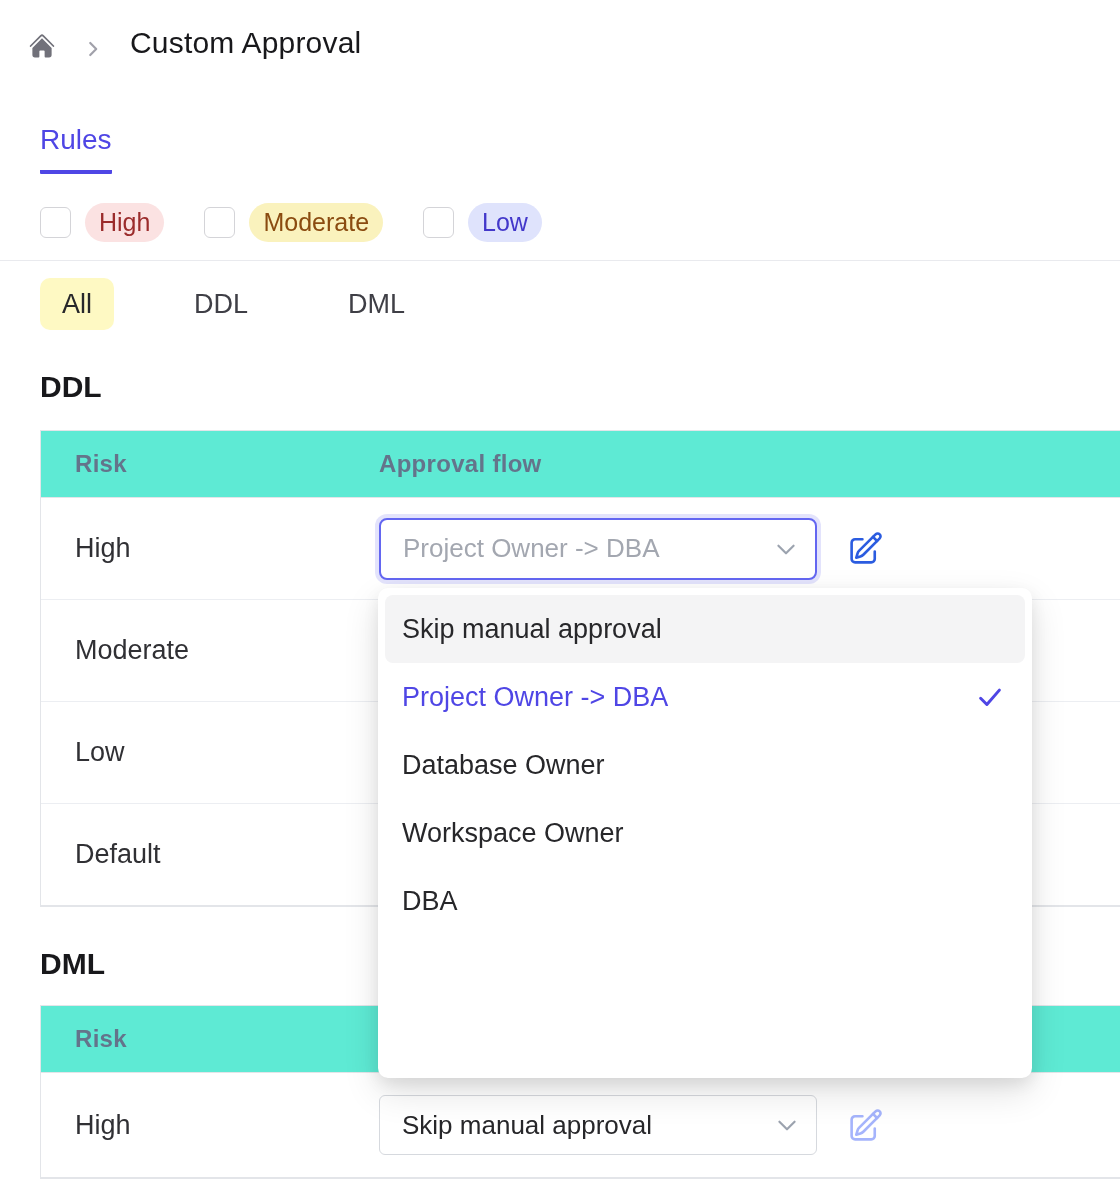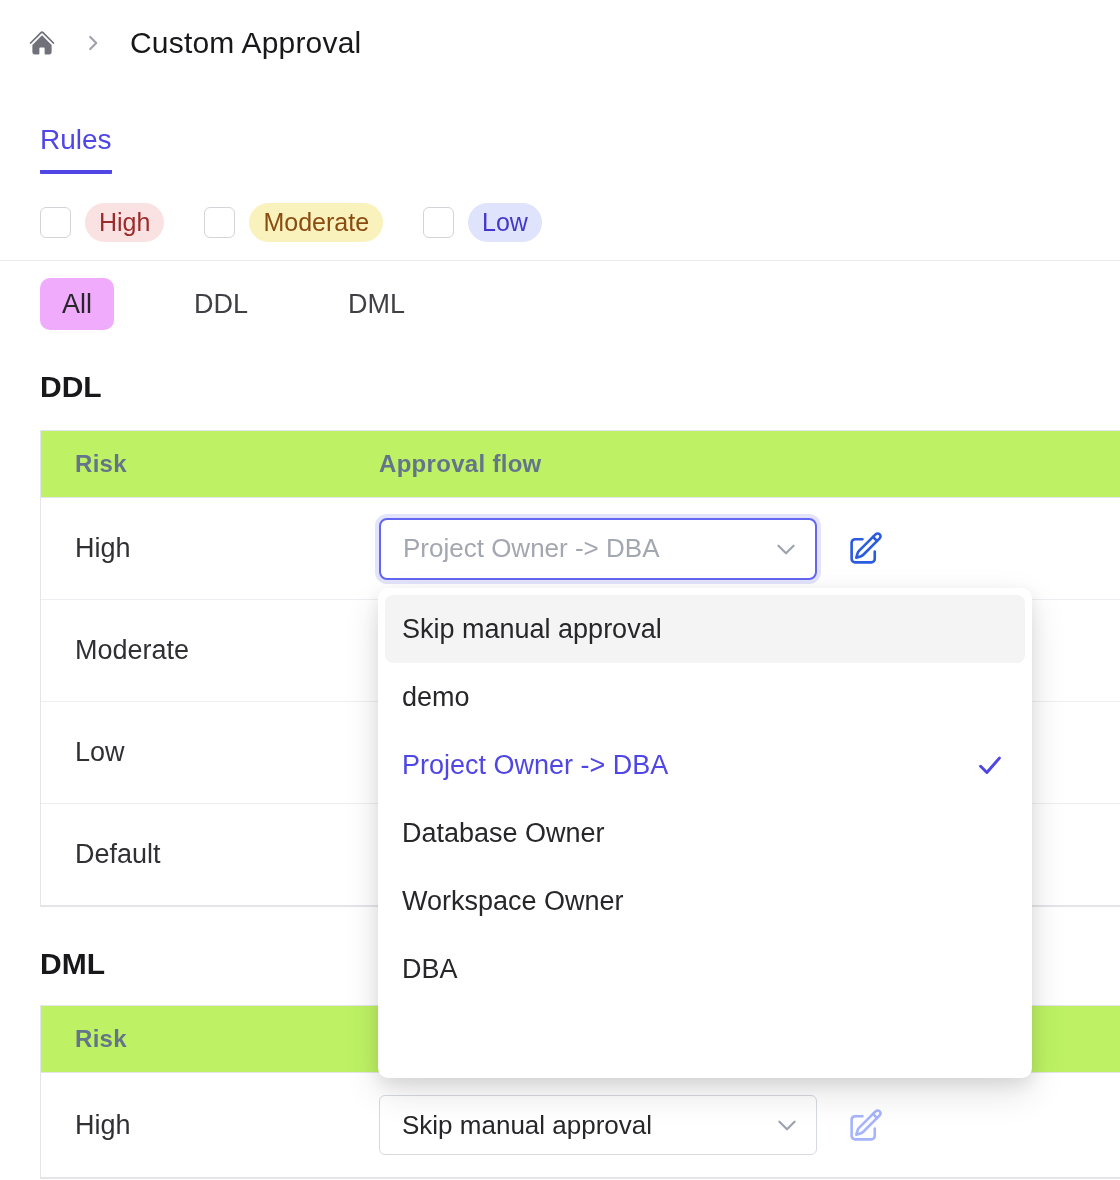--- a/index.html
+++ b/index.html
@@ -1,20 +1,20 @@
 <!DOCTYPE html>
 <html><head>
 <meta charset="utf-8">
 <style>
   html,body{margin:0;padding:0;background:#fff;}
   .page{position:relative;width:1120px;height:1180px;background:#ffffff;overflow:hidden;
         font-family:"Liberation Sans",sans-serif;color:#27272a;}
 
   
-  .breadcrumb{display:flex;align-items:center;gap:26px;padding:26px 4px 0 28px;height:34px;}
+  .breadcrumb{display:flex;align-items:flex-end;gap:26px;padding:26px 4px 0 28px;height:34px;}
   .breadcrumb .home-ic{width:28px;height:28px;color:#71717a;}
   .breadcrumb .chev-ic{width:22px;height:22px;color:#a1a1aa;}
   .crumb-title{font-size:30px;font-weight:500;color:#18181b;letter-spacing:.2px;}
 
   
   .tabbar{display:flex;margin:64px 0 0 40px;text-align:right;}
   .tab{font-size:28px;color:#374151;padding-bottom:14px;border-bottom:4px solid transparent;
        margin-right:72px;cursor:pointer;border-radius:1px;}
   .tab.active{color:#4f46e5;border-bottom-color:#4f46e5;}
 
@@ -24,29 +24,29 @@
   .checkbox{width:31px;height:31px;border:1.5px solid #d4d4d8;border-radius:6px;background:#fff;
             margin-right:14px;box-sizing:border-box;}
   .badge{font-size:25px;line-height:25px;padding:7px 14px;border-radius:20px;}
 
   .hr-divider{position:absolute;left:0;top:260px;width:1120px;height:1px;background:#e9eaee;}
 
   
   .segrow{display:flex;align-items:center;margin:36px 0 0 40px;height:52px;}
   .seg{font-size:27px;color:#3f3f46;margin-right:60px;padding:0 20px;height:52px;
        display:flex;align-items:center;border-radius:10px;}
-  .seg.active{background:#f0abfc;color:#27272a;padding:0 22px;}
+  .seg.active{background:#fef9c3;color:#27272a;padding:0 22px;}
 
   .section-title{margin:40px 0 0 40px;font-size:30px;font-weight:700;color:#18181b;}
 
   
   .tbl{margin-left:40px;width:1080px;border:1px solid #e3e5e9;border-right:none;box-sizing:border-box;}
   .tbl-1{margin-top:26px;}
   .tbl-2{margin-top:24px;}
-  .thead{display:flex;align-items:center;height:66px;background:#bef264;border-bottom:1px solid #e3e5e9;}
+  .thead{display:flex;align-items:center;height:66px;background:#5eead4;border-bottom:1px solid #e3e5e9;}
   .th{font-size:24px;font-weight:700;color:#64748b;letter-spacing:.3px;}
   .col-risk{width:338px;padding-left:34px;box-sizing:border-box;flex:none;}
   .col-flow{flex:1;}
   .trow{display:flex;align-items:center;height:101px;border-bottom:1px solid #eceef2;font-size:27px;color:#303034;}
   .trow:last-child{border-bottom:1px solid #e3e5e9;}
   .tbl-2 .trow{height:104px;}
 
   
   .flow-cell{display:flex;align-items:center;}
   .select{position:relative;width:438px;height:62px;background:#fff;border-radius:8px;
@@ -177,23 +177,20 @@
           </svg>
         </button>
       </div>
     </div>
   </div>
 
   <div class="menu">
     <div class="menu-item hovered">
       <span>Skip manual approval</span>
     </div>
-    <div class="menu-item">
-      <span>demo</span>
-    </div>
     <div class="menu-item selected">
       <span>Project Owner -&gt; DBA</span>
       <svg class="check-ic" viewBox="0 0 24 24" fill="none" stroke="currentColor" stroke-width="2.4" stroke-linecap="round" stroke-linejoin="round">
           <polyline points="4.5 13 9.5 18 19.5 6.5"></polyline>
         </svg>
     </div>
     <div class="menu-item">
       <span>Database Owner</span>
     </div>
     <div class="menu-item">

